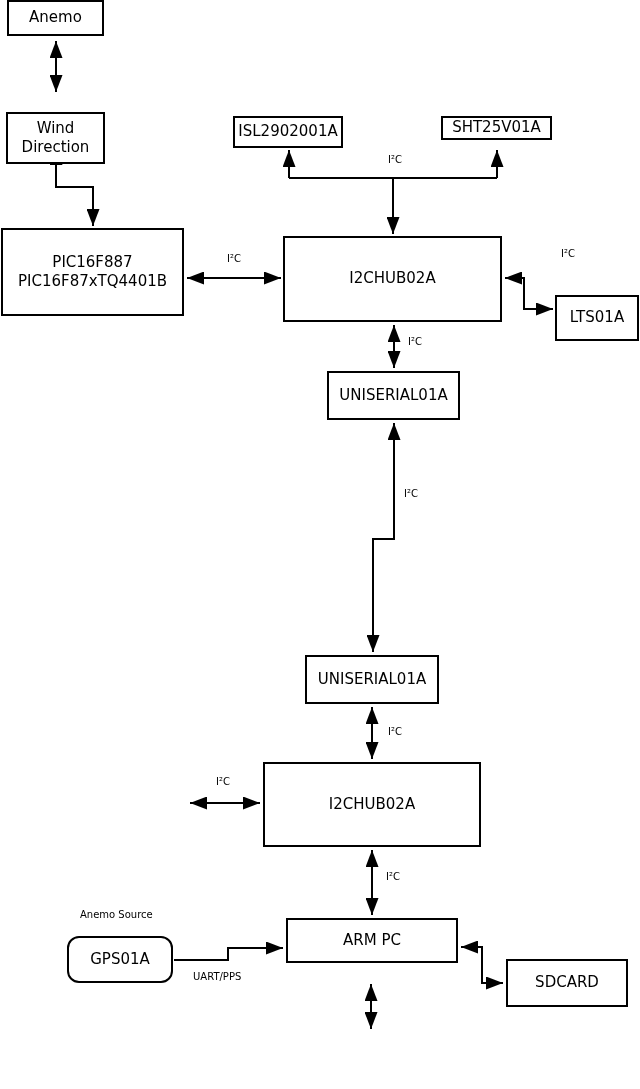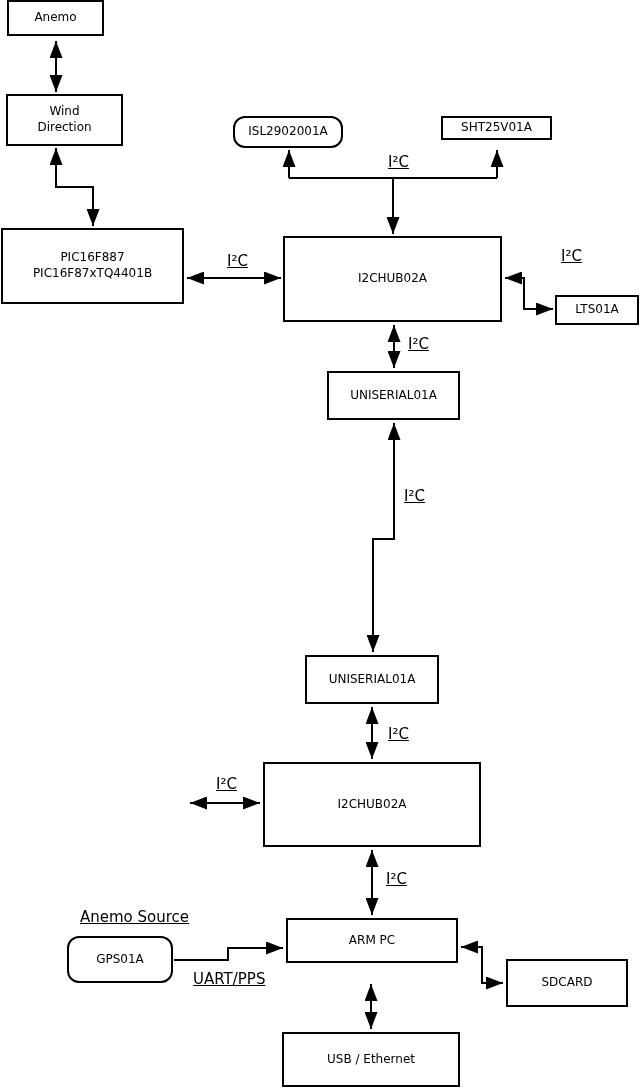--- a/index.html
+++ b/index.html
@@ -18,40 +18,39 @@
 
   .node {
     position: absolute;
     box-sizing: border-box;
     border: 2px solid #000000;
     background: #ffffff;
     display: flex;
     align-items: center;
     justify-content: center;
     text-align: center;
-    font-size: 12px;
+    font-size: 15px;
     line-height: 1.3;
     white-space: pre-line;
   }
   .elbl {
     position: absolute;
-    font-size: 15px;
+    font-size: 10px;
     line-height: 1.15;
     white-space: nowrap;
-    text-decoration: underline;
   }
 
   
   .n-anemo        { left: 7;   top: 3;   width: 97px;  height: 36px; left: 7px; }
-  .n-wind         { left: 6px;   top: 94px;  width: 117px;  height: 52px; }
-  .n-pic          { left: 1px;   top: 228px; width: 183px; height: 76px; }
-  .n-isl          { left: 233px; top: 116px; width: 110px; height: 32px; border-radius: 12px; }
+  .n-wind         { left: 6px;   top: 112px;  width: 99px;  height: 52px; }
+  .n-pic          { left: 1px;   top: 228px; width: 183px; height: 88px; }
+  .n-isl          { left: 233px; top: 116px; width: 110px; height: 32px; }
   .n-sht          { left: 441px; top: 116px; width: 111px; height: 24px; }
   .n-hub-top      { left: 283px; top: 236px; width: 219px; height: 86px; }
-  .n-lts          { left: 555px; top: 295px; width: 84px;  height: 30px; }
+  .n-lts          { left: 555px; top: 295px; width: 84px;  height: 46px; }
   .n-uniserial-a  { left: 327px; top: 371px; width: 133px; height: 49px; }
   .n-uniserial-b  { left: 305px; top: 655px; width: 134px; height: 49px; }
   .n-hub-bottom   { left: 263px; top: 762px; width: 218px; height: 85px; }
   .n-barometer    { left: 75px;  top: 775px; width: 112px; height: 57px; }
   .n-gps          { left: 67px;  top: 936px; width: 106px; height: 47px; border-radius: 12px; }
   .n-armpc        { left: 286px; top: 918px; width: 172px; height: 45px; }
   .n-sdcard       { left: 506px; top: 959px; width: 122px; height: 48px; }
   .n-usb          { left: 282px; top: 1032px; width: 178px; height: 55px; }
 
   
@@ -109,21 +108,20 @@
   <div class="node n-isl">ISL2902001A</div>
   <div class="node n-sht">SHT25V01A</div>
   <div class="node n-hub-top">I2CHUB02A</div>
   <div class="node n-lts">LTS01A</div>
   <div class="node n-uniserial-a">UNISERIAL01A</div>
   <div class="node n-uniserial-b">UNISERIAL01A</div>
   <div class="node n-hub-bottom">I2CHUB02A</div>
   <div class="node n-gps">GPS01A</div>
   <div class="node n-armpc">ARM PC</div>
   <div class="node n-sdcard">SDCARD</div>
-  <div class="node n-usb">USB / Ethernet</div>
 
   <span class="elbl l-i2c-bus">I²C</span>
   <span class="elbl l-i2c-pic">I²C</span>
   <span class="elbl l-i2c-lts">I²C</span>
   <span class="elbl l-i2c-hub-uni">I²C</span>
   <span class="elbl l-i2c-long">I²C</span>
   <span class="elbl l-i2c-uni-hub">I²C</span>
   <span class="elbl l-i2c-baro">I²C</span>
   <span class="elbl l-i2c-arm">I²C</span>
   <span class="elbl l-time-source">Anemo Source</span>

